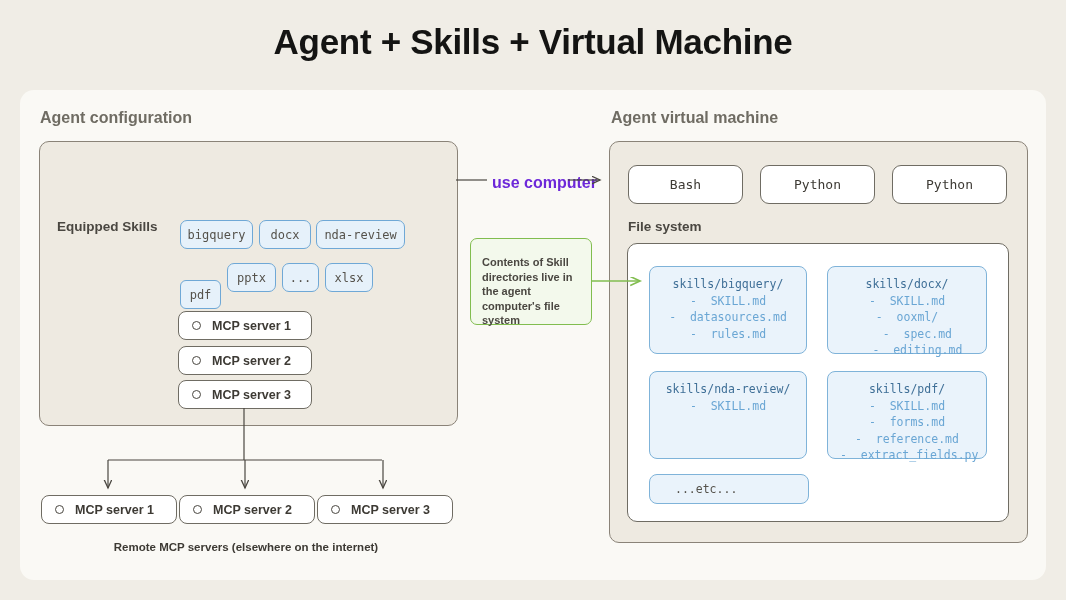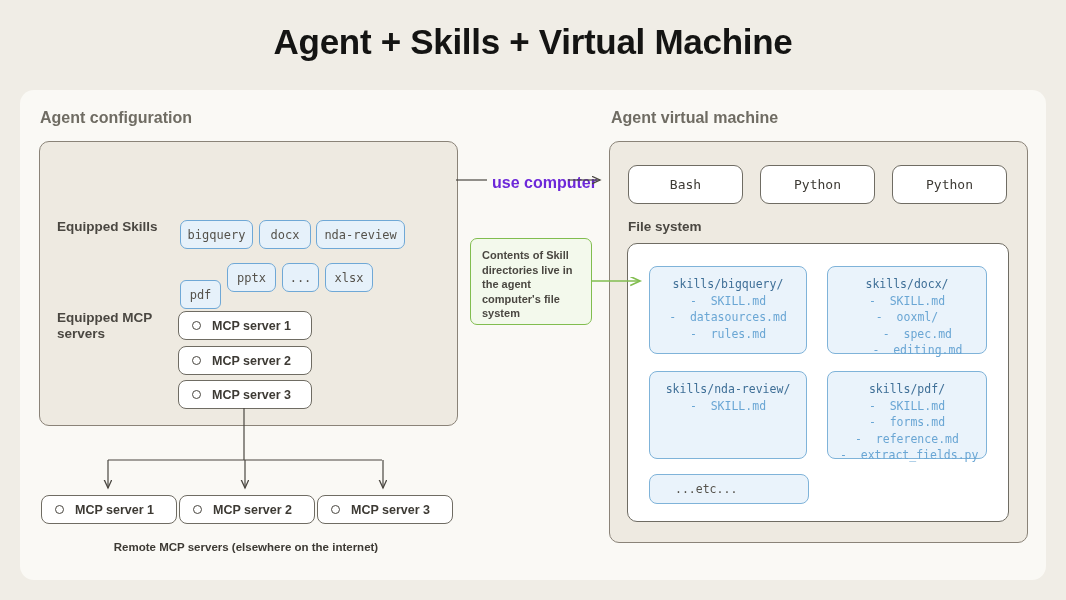--- a/index.html
+++ b/index.html
@@ -87,21 +87,21 @@
   .etc-box {
     position: absolute; left: 649px; top: 474px; width: 160px; height: 30px;
     background: #eaf3fb; border: 1.4px solid #7fb3d9; border-radius: 8px;
     display: flex; align-items: center; padding-left: 25px; box-sizing: border-box;
     font-family: "DejaVu Sans Mono", monospace; font-size: 11.5px; color: #55524b;
   }
 
   .green-box {
     position: absolute; left: 470px; top: 238px; width: 122px; height: 87px;
     background: #f3f9ec; border: 1.4px solid #81bd4f; border-radius: 7px;
-    padding: 9px 11px; box-sizing: border-box;
+    padding: 16px 11px; box-sizing: border-box;
     font-size: 11px; font-weight: bold; color: #4a4741; line-height: 14.5px;
   }
 
   .conn-label {
     position: absolute; font-size: 16px; font-weight: bold; color: #6d28d9;
   }
   .caption {
     position: absolute; font-size: 11.5px; font-weight: bold; color: #3d3a34;
     text-align: center;
   }
@@ -124,21 +124,20 @@
   <div class="lbl" style="left:57px; top:219px; width:120px;">Equipped Skills</div>
 
   <div class="chip" style="left:180px; top:220px; width:71px;">bigquery</div>
   <div class="chip" style="left:259px; top:220px; width:50px;">docx</div>
   <div class="chip" style="left:316px; top:220px; width:87px;">nda-review</div>
   <div class="chip" style="left:180px; top:280px; width:39px;border-radius:6px;">pdf</div>
   <div class="chip" style="left:227px; top:263px; width:47px;">pptx</div>
   <div class="chip" style="left:282px; top:263px; width:35px;">...</div>
   <div class="chip" style="left:325px; top:263px; width:46px;">xlsx</div>
 
-  <div class="lbl" style="left:57px; top:310px; width:105px;">Equipped MCP servers</div>
 
   <div class="mcp-row" style="left:178px; top:311px; width:132px;">
     <span class="dot"></span>
     <span>MCP server 1</span>
   </div>
   <div class="mcp-row" style="left:178px; top:346px; width:132px;">
     <span class="dot"></span>
     <span>MCP server 2</span>
   </div>
   <div class="mcp-row" style="left:178px; top:380px; width:132px;">

